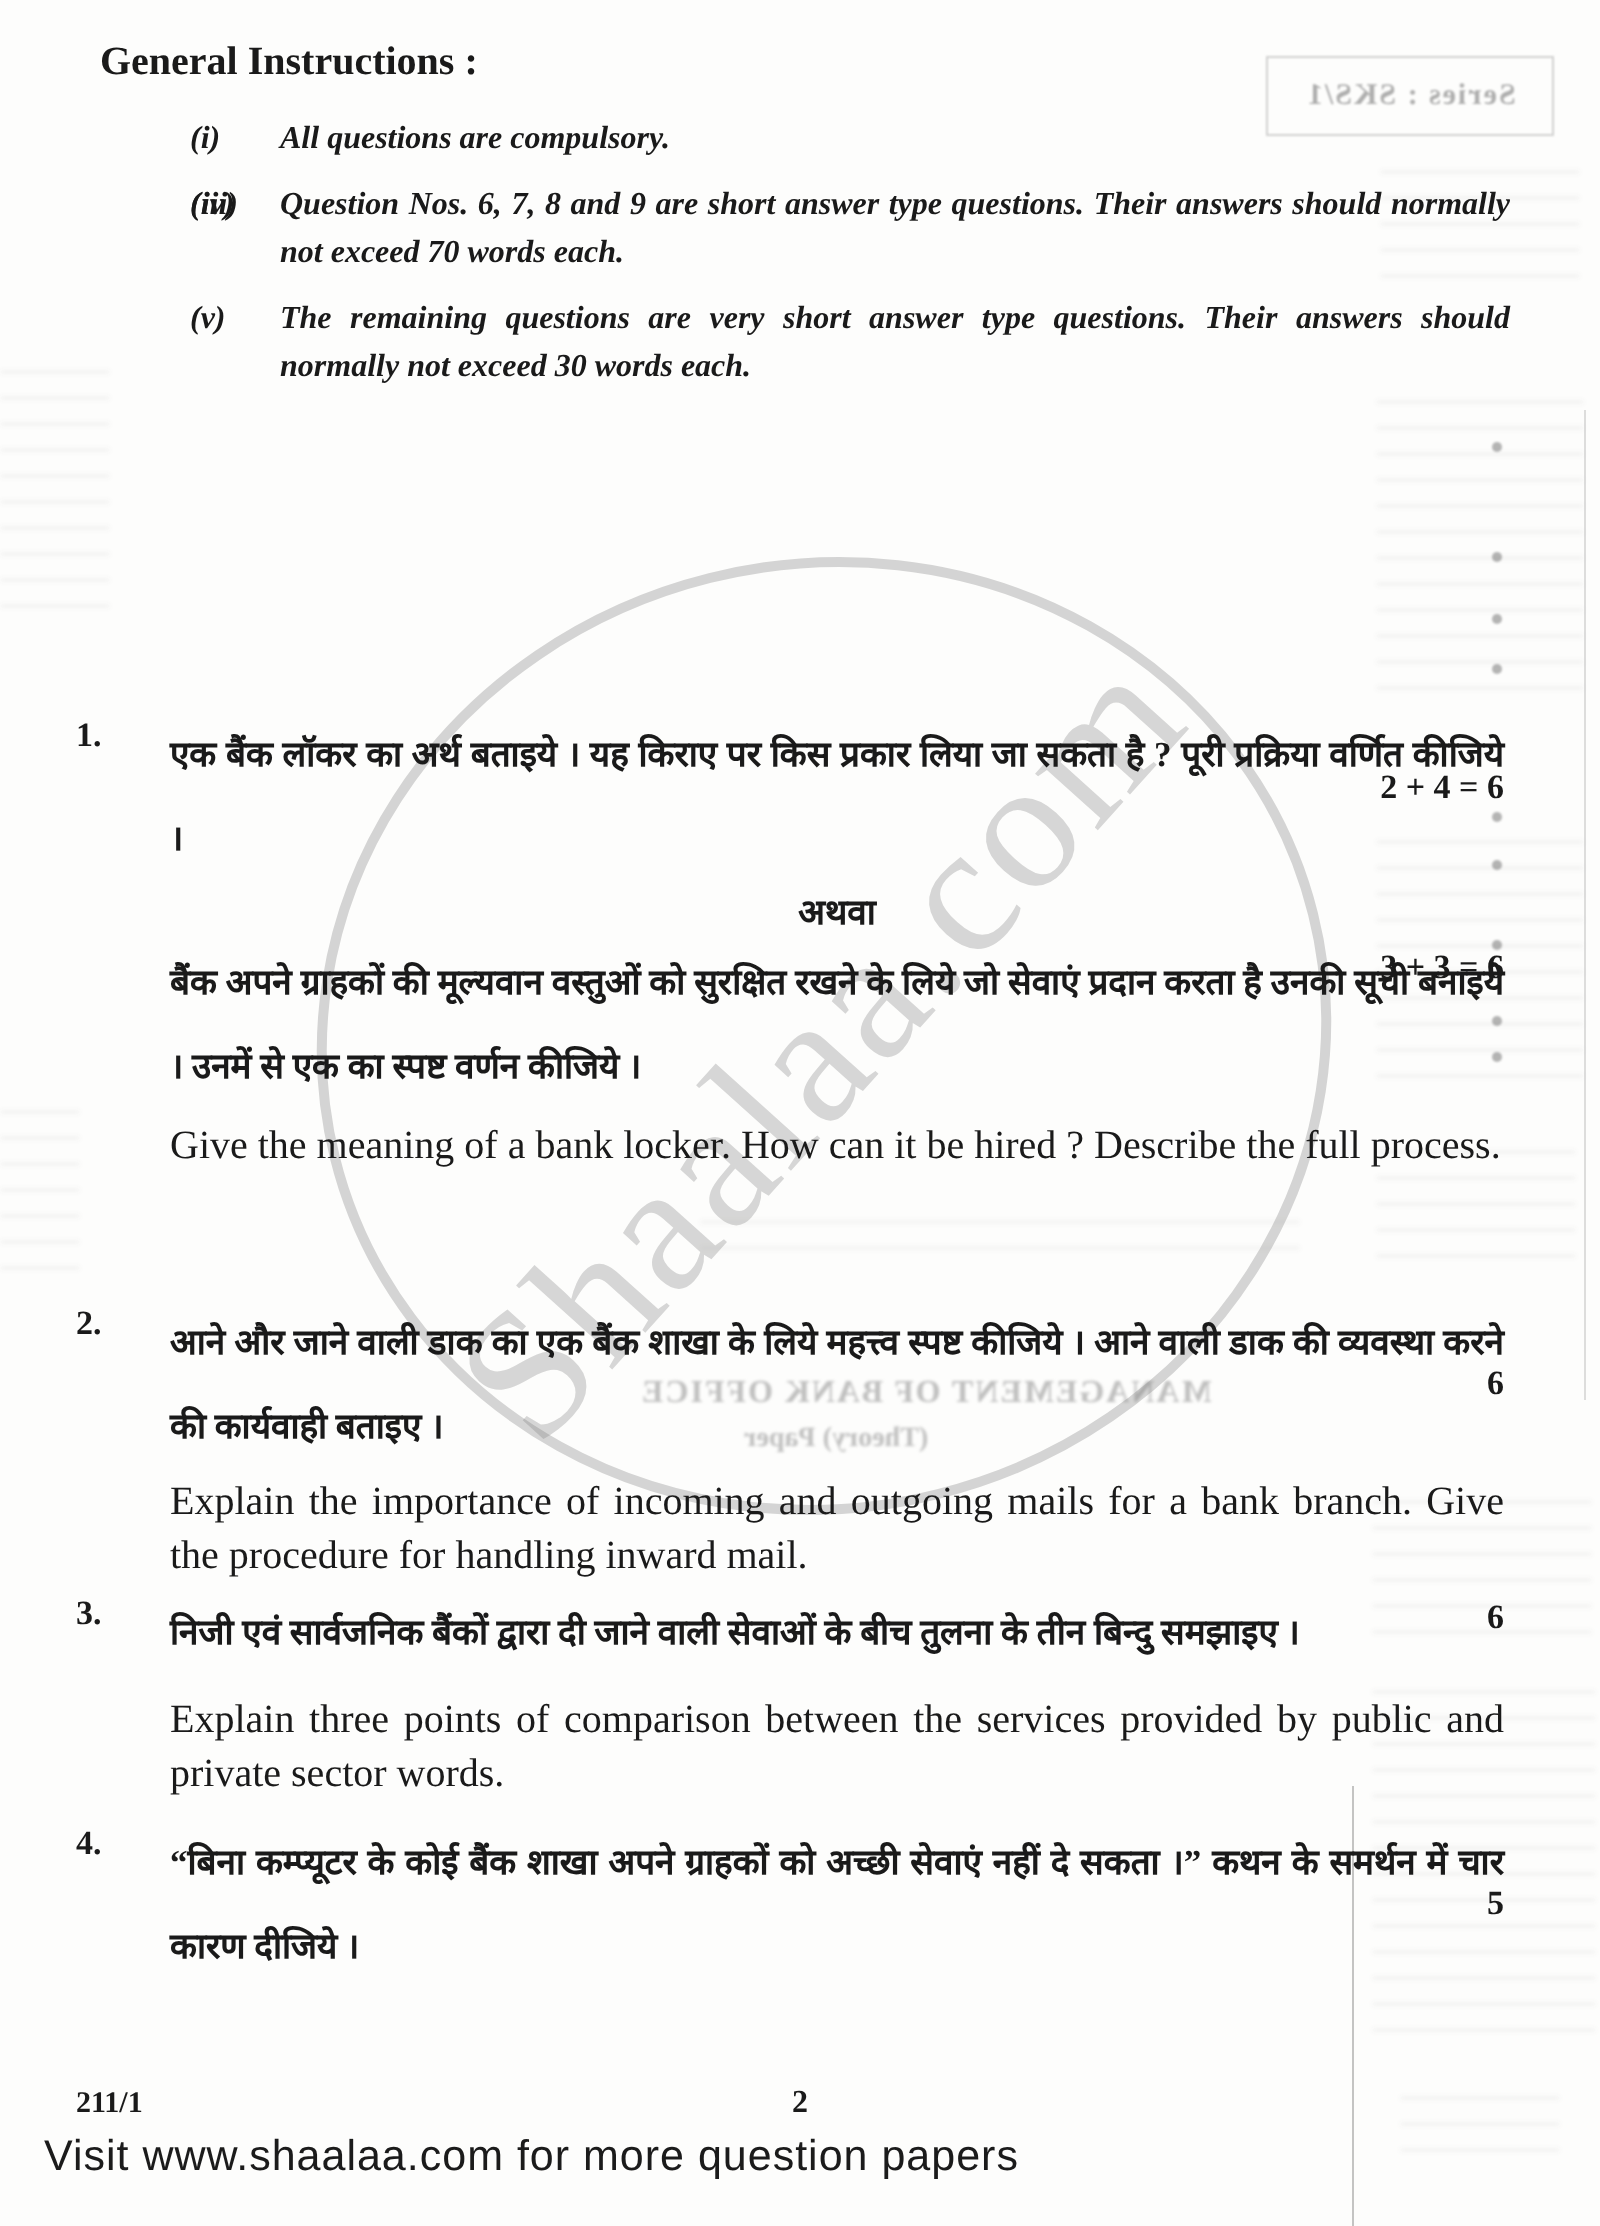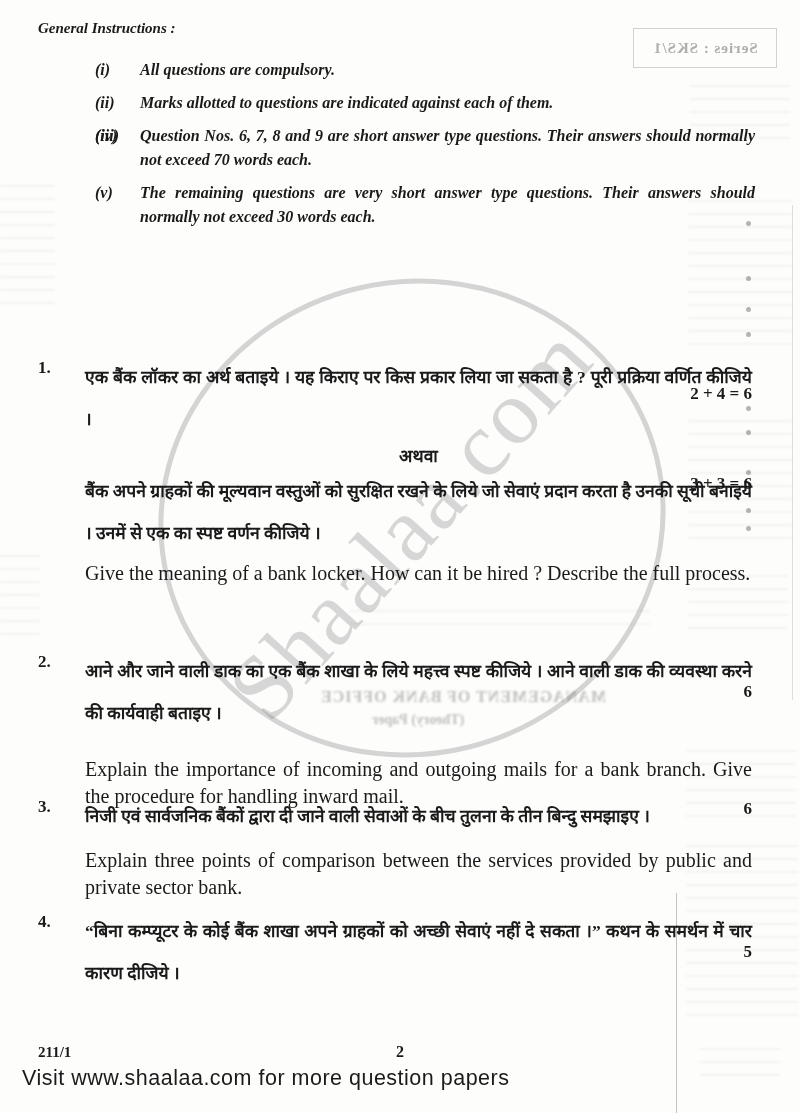--- a/index.html
+++ b/index.html
@@ -40,22 +40,22 @@
     filter:blur(1.2px);opacity:0.55;
   }
   .bullet{
     width:5px;height:5px;border-radius:50%;
     background:rgba(90,90,90,0.45);filter:blur(0.5px);
   }
   .vline{background:rgba(110,110,110,0.40);width:1px;}
   
   .content{position:absolute;inset:0;z-index:2;}
   .gi-title{
-    position:absolute;left:38px;top:20px;
-    font-size:15px;font-weight:bold;font-style:italic;
+    position:absolute;left:50px;top:20px;
+    font-size:20px;font-weight:bold;
   }
   .instructions{
     position:absolute;left:95px;top:58px;width:660px;
     list-style:none;margin:0;padding:0;
   }
   .instructions li{
     position:relative;padding-left:45px;margin-bottom:9px;
     font-style:italic;font-weight:bold;font-size:16px;line-height:24px;
     text-align:justify;
   }
@@ -132,24 +132,20 @@
   <div class="content">
 
     <div class="gi-title">General Instructions :</div>
 
     <ol class="instructions">
       <li>
         <span class="inum">(i)</span>
         <span>All questions are compulsory.</span>
       </li>
       <li>
-        <span class="inum">(ii)</span>
-        <span>Marks allotted to questions are indicated against each of them.</span>
-      </li>
-      <li>
         <span class="inum">(iii)</span>
       </li>
       <li>
         <span class="inum">(iv)</span>
         <span>Question Nos. 6, 7, 8 and 9 are short answer type questions. Their answers should normally not exceed 70 words each.</span>
       </li>
       <li>
         <span class="inum">(v)</span>
         <span>The remaining questions are very short answer type questions. Their answers should normally not exceed 30 words each.</span>
       </li>
@@ -165,30 +161,30 @@
         <p class="hindi" style="margin-top:2px;">बैंक अपने ग्राहकों की मूल्यवान वस्तुओं को सुरक्षित रखने के लिये जो सेवाएं प्रदान करता है उनकी सूची बनाइये । उनमें से एक का स्पष्ट वर्णन कीजिये ।</p>
         <p class="english">Give the meaning of a bank locker. How can it be hired ? Describe the full process.</p>
       </div>
     </div>
 
     <div class="question q2">
       <span class="qnum">2.</span>
       <span class="marks m-q2">6</span>
       <div class="qbody">
         <p class="hindi">आने और जाने वाली डाक का एक बैंक शाखा के लिये महत्त्व स्पष्ट कीजिये । आने वाली डाक की व्यवस्था करने की कार्यवाही बताइए ।</p>
-        <p class="english" style="margin-top:22px;">Explain the importance of incoming and outgoing mails for a bank branch. Give the procedure for handling inward mail.</p>
+        <p class="english" style="margin-top:4px;">Explain the importance of incoming and outgoing mails for a bank branch. Give the procedure for handling inward mail.</p>
       </div>
     </div>
 
     <div class="question q3">
       <span class="qnum">3.</span>
       <span class="marks m-q3">6</span>
       <div class="qbody">
         <p class="hindi">निजी एवं सार्वजनिक बैंकों द्वारा दी जाने वाली सेवाओं के बीच तुलना के तीन बिन्दु समझाइए ।</p>
-        <p class="english" style="margin-top:10px;">Explain three points of comparison between the services provided by public and private sector bank.</p>
+        <p class="english" style="margin-top:10px;">Explain three points of comparison between the services provided by public and private sector words.</p>
       </div>
     </div>
 
     <div class="question q4">
       <span class="qnum">4.</span>
       <span class="marks m-q4">5</span>
       <div class="qbody">
         <p class="hindi">“बिना कम्प्यूटर के कोई बैंक शाखा अपने ग्राहकों को अच्छी सेवाएं नहीं दे सकता ।” कथन के समर्थन में चार कारण दीजिये ।</p>
       </div>
     </div>

